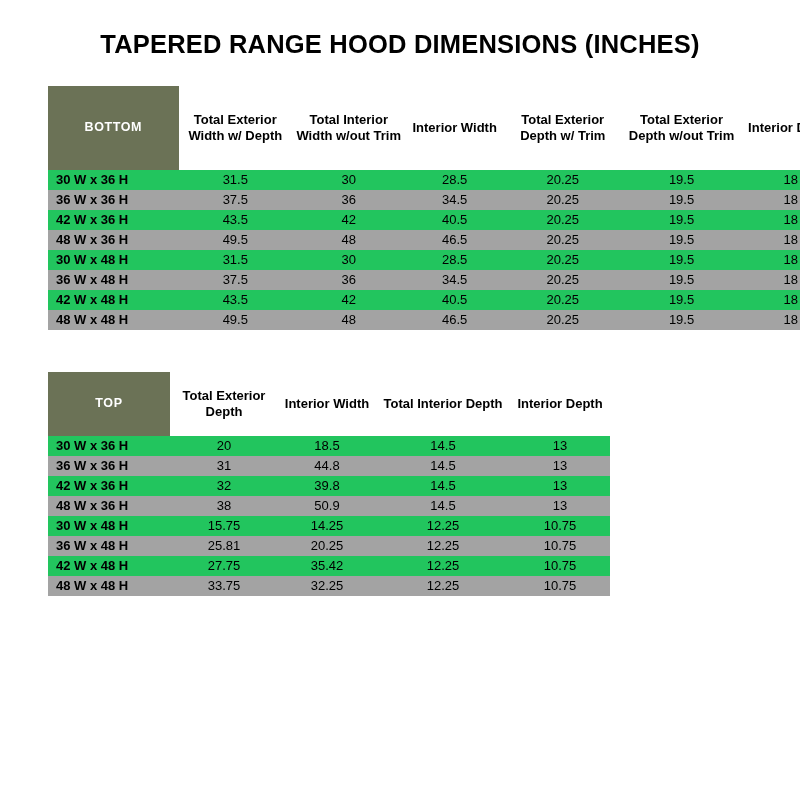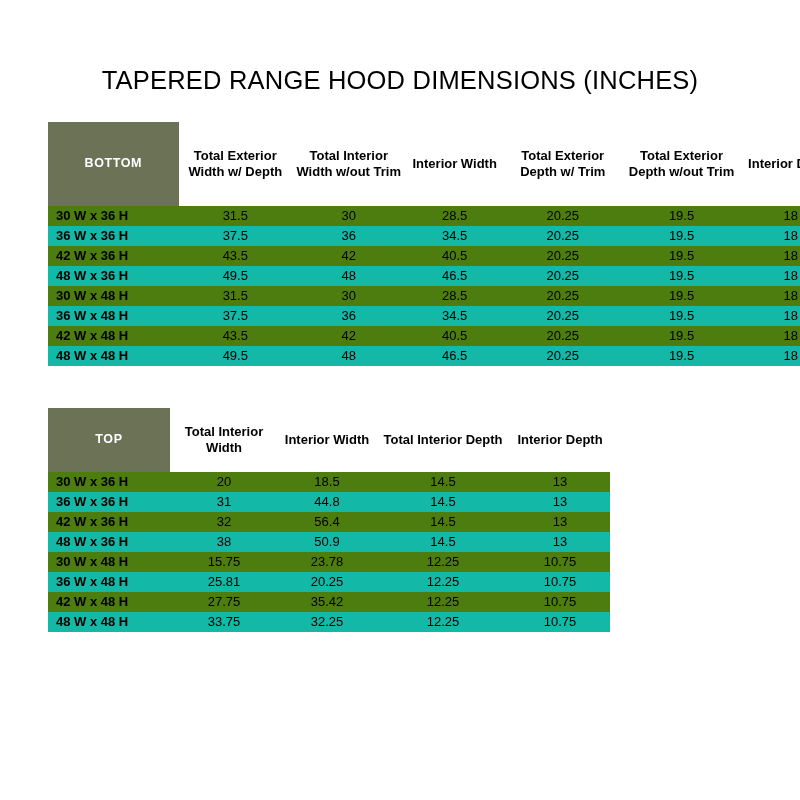--- a/index.html
+++ b/index.html
@@ -16,23 +16,23 @@
   }
   .page {
     position: relative;
     width: 800px;
     height: 800px;
     box-sizing: border-box;
   }
   .title {
     text-align: center;
     font-size: 25.5px;
-    font-weight: normal;
+    font-weight: bold;
     letter-spacing: 0.2px;
-    padding-top: 66px;
+    padding-top: 30px;
     padding-bottom: 0;
     line-height: 1.1;
   }
   .table-wrap {
     padding: 0 4px;
     box-sizing: border-box;
   }
   table {
     border-collapse: collapse;
     width: 100%;
@@ -67,24 +67,24 @@
     padding-left: 8px;
     font-size: 13px;
     font-weight: bold;
     white-space: nowrap;
   }
   .cell {
     font-weight: normal;
     font-size: 13px;
   }
   tbody tr.shade td {
-    background: #4d7c0f;
+    background: #22c55e;
   }
   tbody tr.plain td {
-    background: #14b8a6;
+    background: #a3a3a3;
   }
   tbody tr td {
     height: 20px;
   }
   
   #table-bottom { margin-top: 28px; }
   #table-bottom col.c0 { width: 122px; }
   #table-bottom col.c1 { width: 106px; }
   #table-bottom col.c2 { width: 106px; }
   #table-bottom col.c3 { width: 92px; }
@@ -216,21 +216,21 @@
         <col class="c0">
           <col class="c1">
           <col class="c2">
           <col class="c3">
           <col class="c4">
           <col class="cspace">
       </colgroup>
       <thead>
         <tr>
           <th class="corner">TOP</th>
-          <th class="hdr">Total Interior Width</th>
+          <th class="hdr">Total Exterior Depth</th>
           <th class="hdr">Interior Width</th>
           <th class="hdr">Total Interior Depth</th>
           <th class="hdr">Interior Depth</th>
           <th class="spacer-cell"></th>
         </tr>
       </thead>
       <tbody>
         <tr class="shade">
           <td class="rowlabel">30 W x 36 H</td>
           <td class="cell">20</td>
@@ -243,37 +243,37 @@
           <td class="rowlabel">36 W x 36 H</td>
           <td class="cell">31</td>
           <td class="cell">44.8</td>
           <td class="cell">14.5</td>
           <td class="cell">13</td>
           <td class="spacer-cell"></td>
         </tr>
         <tr class="shade">
           <td class="rowlabel">42 W x 36 H</td>
           <td class="cell">32</td>
-          <td class="cell">56.4</td>
+          <td class="cell">39.8</td>
           <td class="cell">14.5</td>
           <td class="cell">13</td>
           <td class="spacer-cell"></td>
         </tr>
         <tr class="plain">
           <td class="rowlabel">48 W x 36 H</td>
           <td class="cell">38</td>
           <td class="cell">50.9</td>
           <td class="cell">14.5</td>
           <td class="cell">13</td>
           <td class="spacer-cell"></td>
         </tr>
         <tr class="shade">
           <td class="rowlabel">30 W x 48 H</td>
           <td class="cell">15.75</td>
-          <td class="cell">23.78</td>
+          <td class="cell">14.25</td>
           <td class="cell">12.25</td>
           <td class="cell">10.75</td>
           <td class="spacer-cell"></td>
         </tr>
         <tr class="plain">
           <td class="rowlabel">36 W x 48 H</td>
           <td class="cell">25.81</td>
           <td class="cell">20.25</td>
           <td class="cell">12.25</td>
           <td class="cell">10.75</td>

